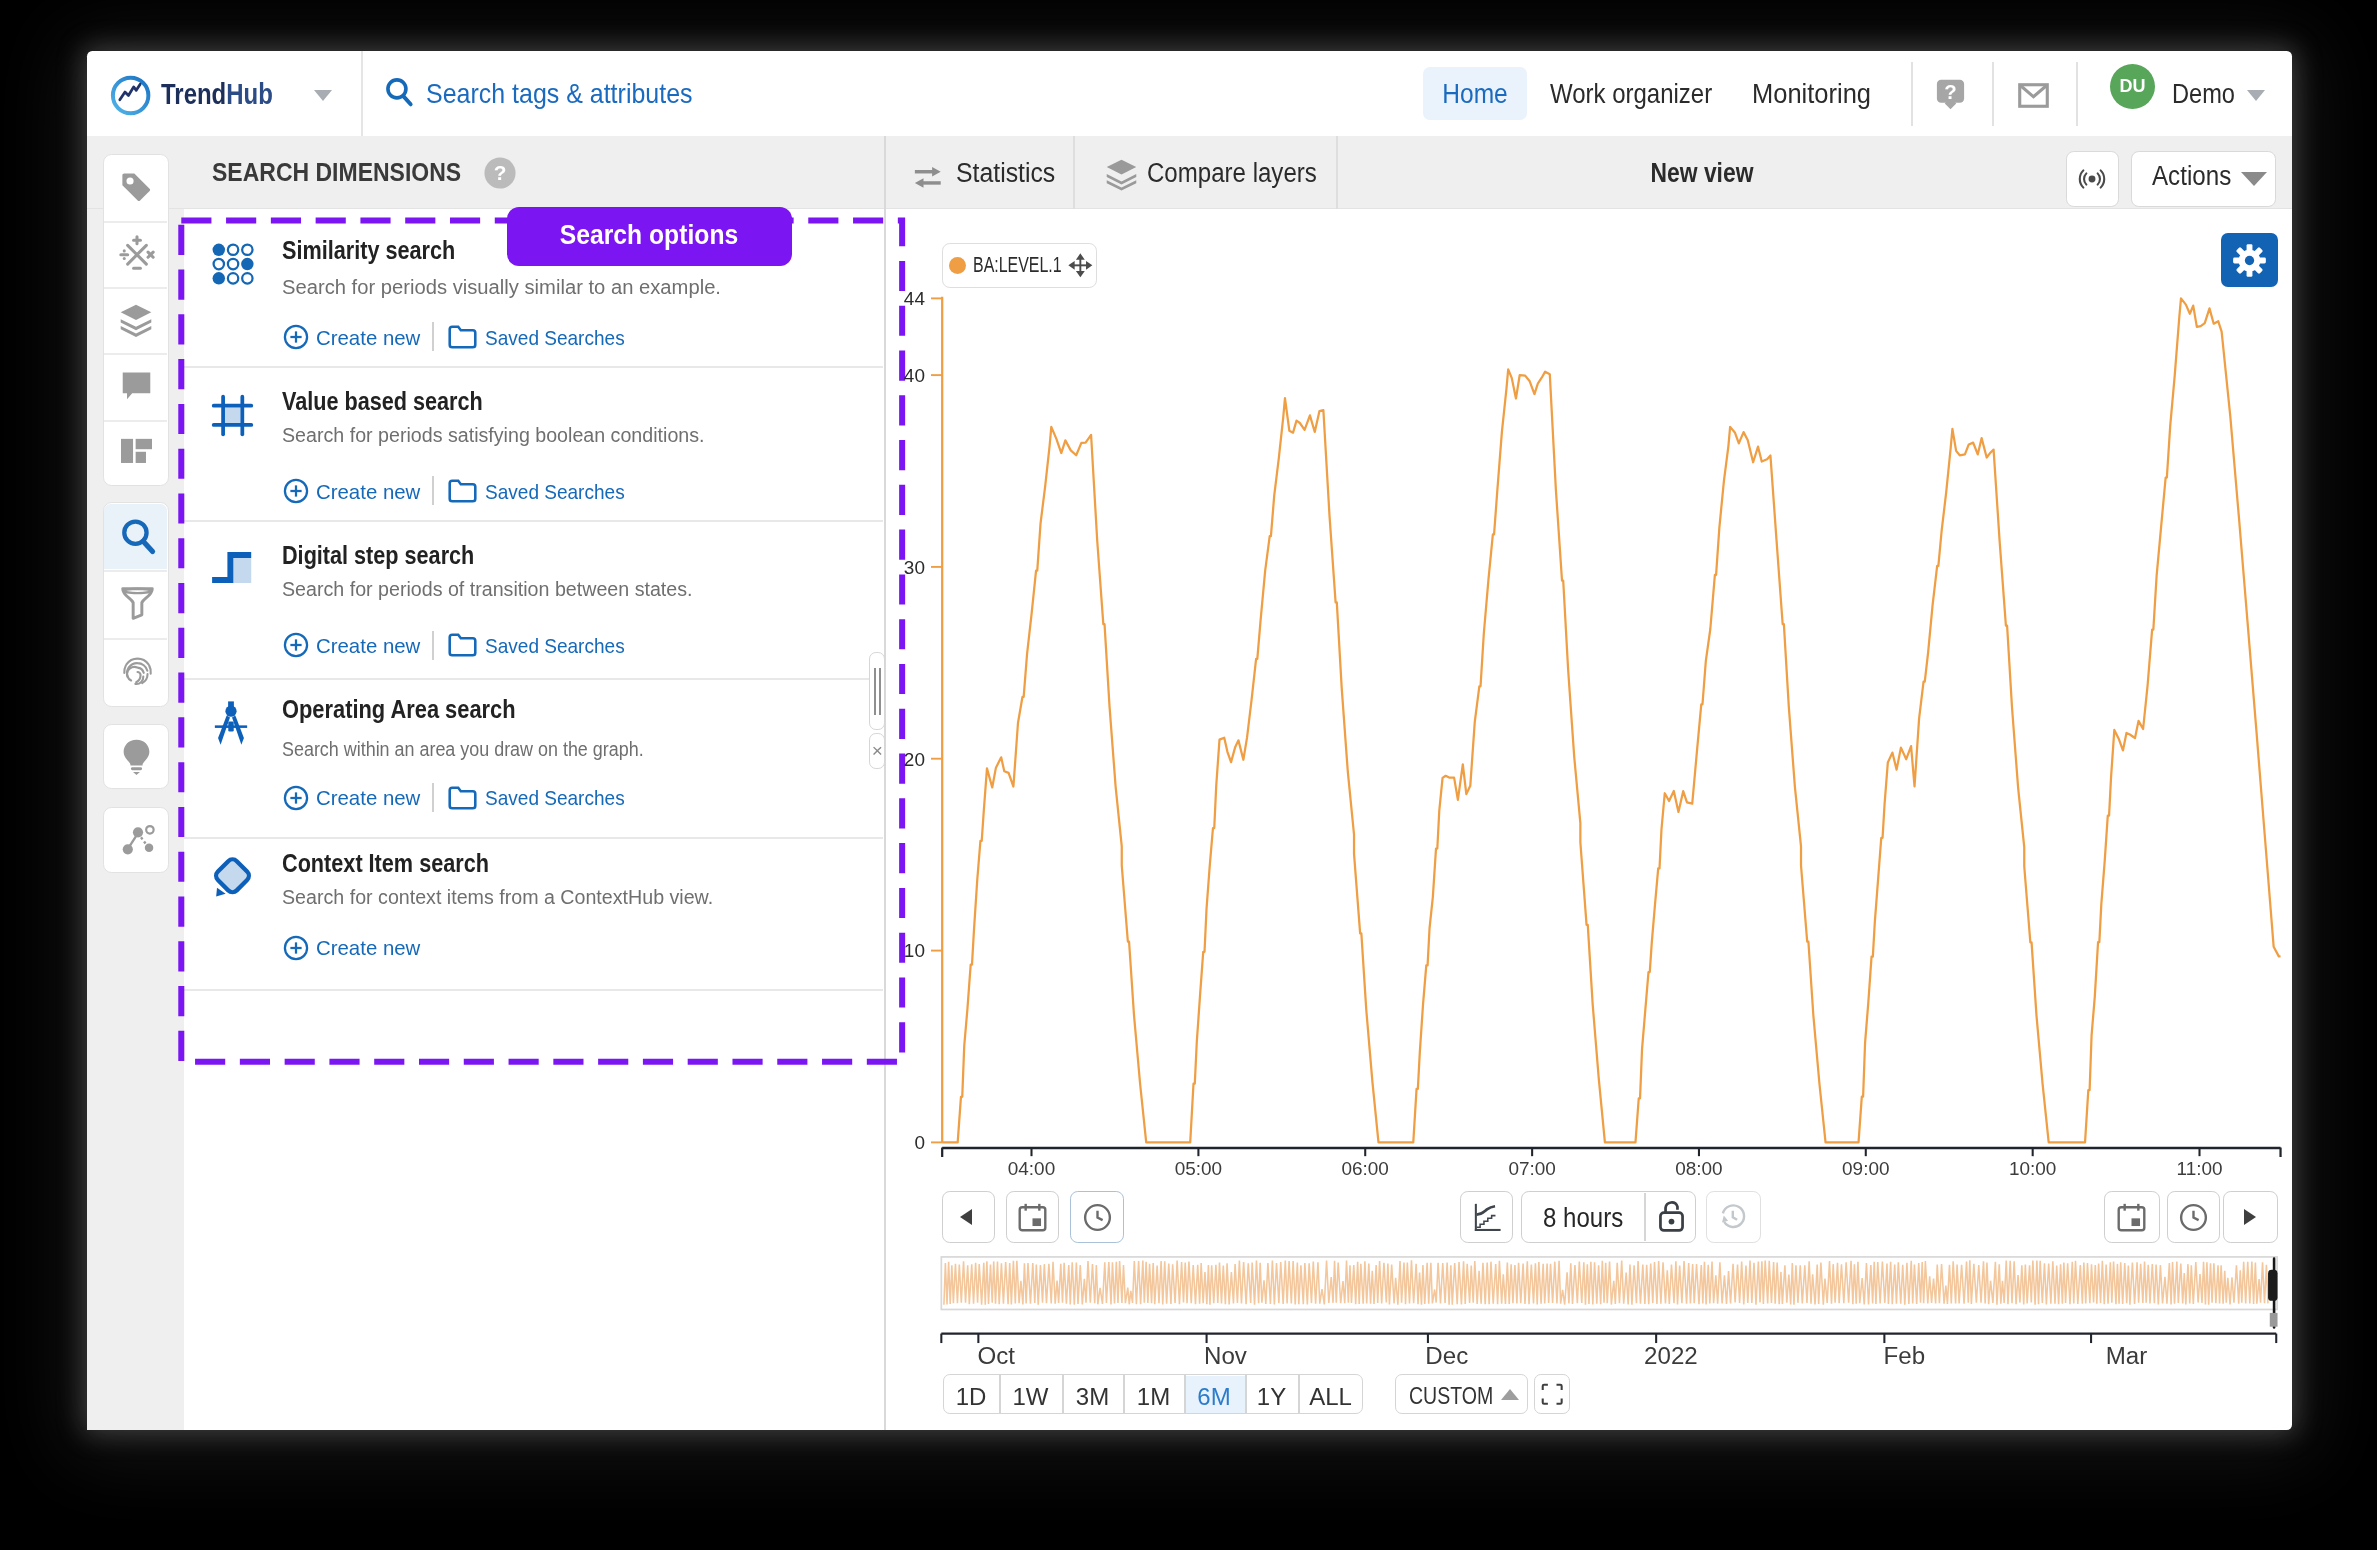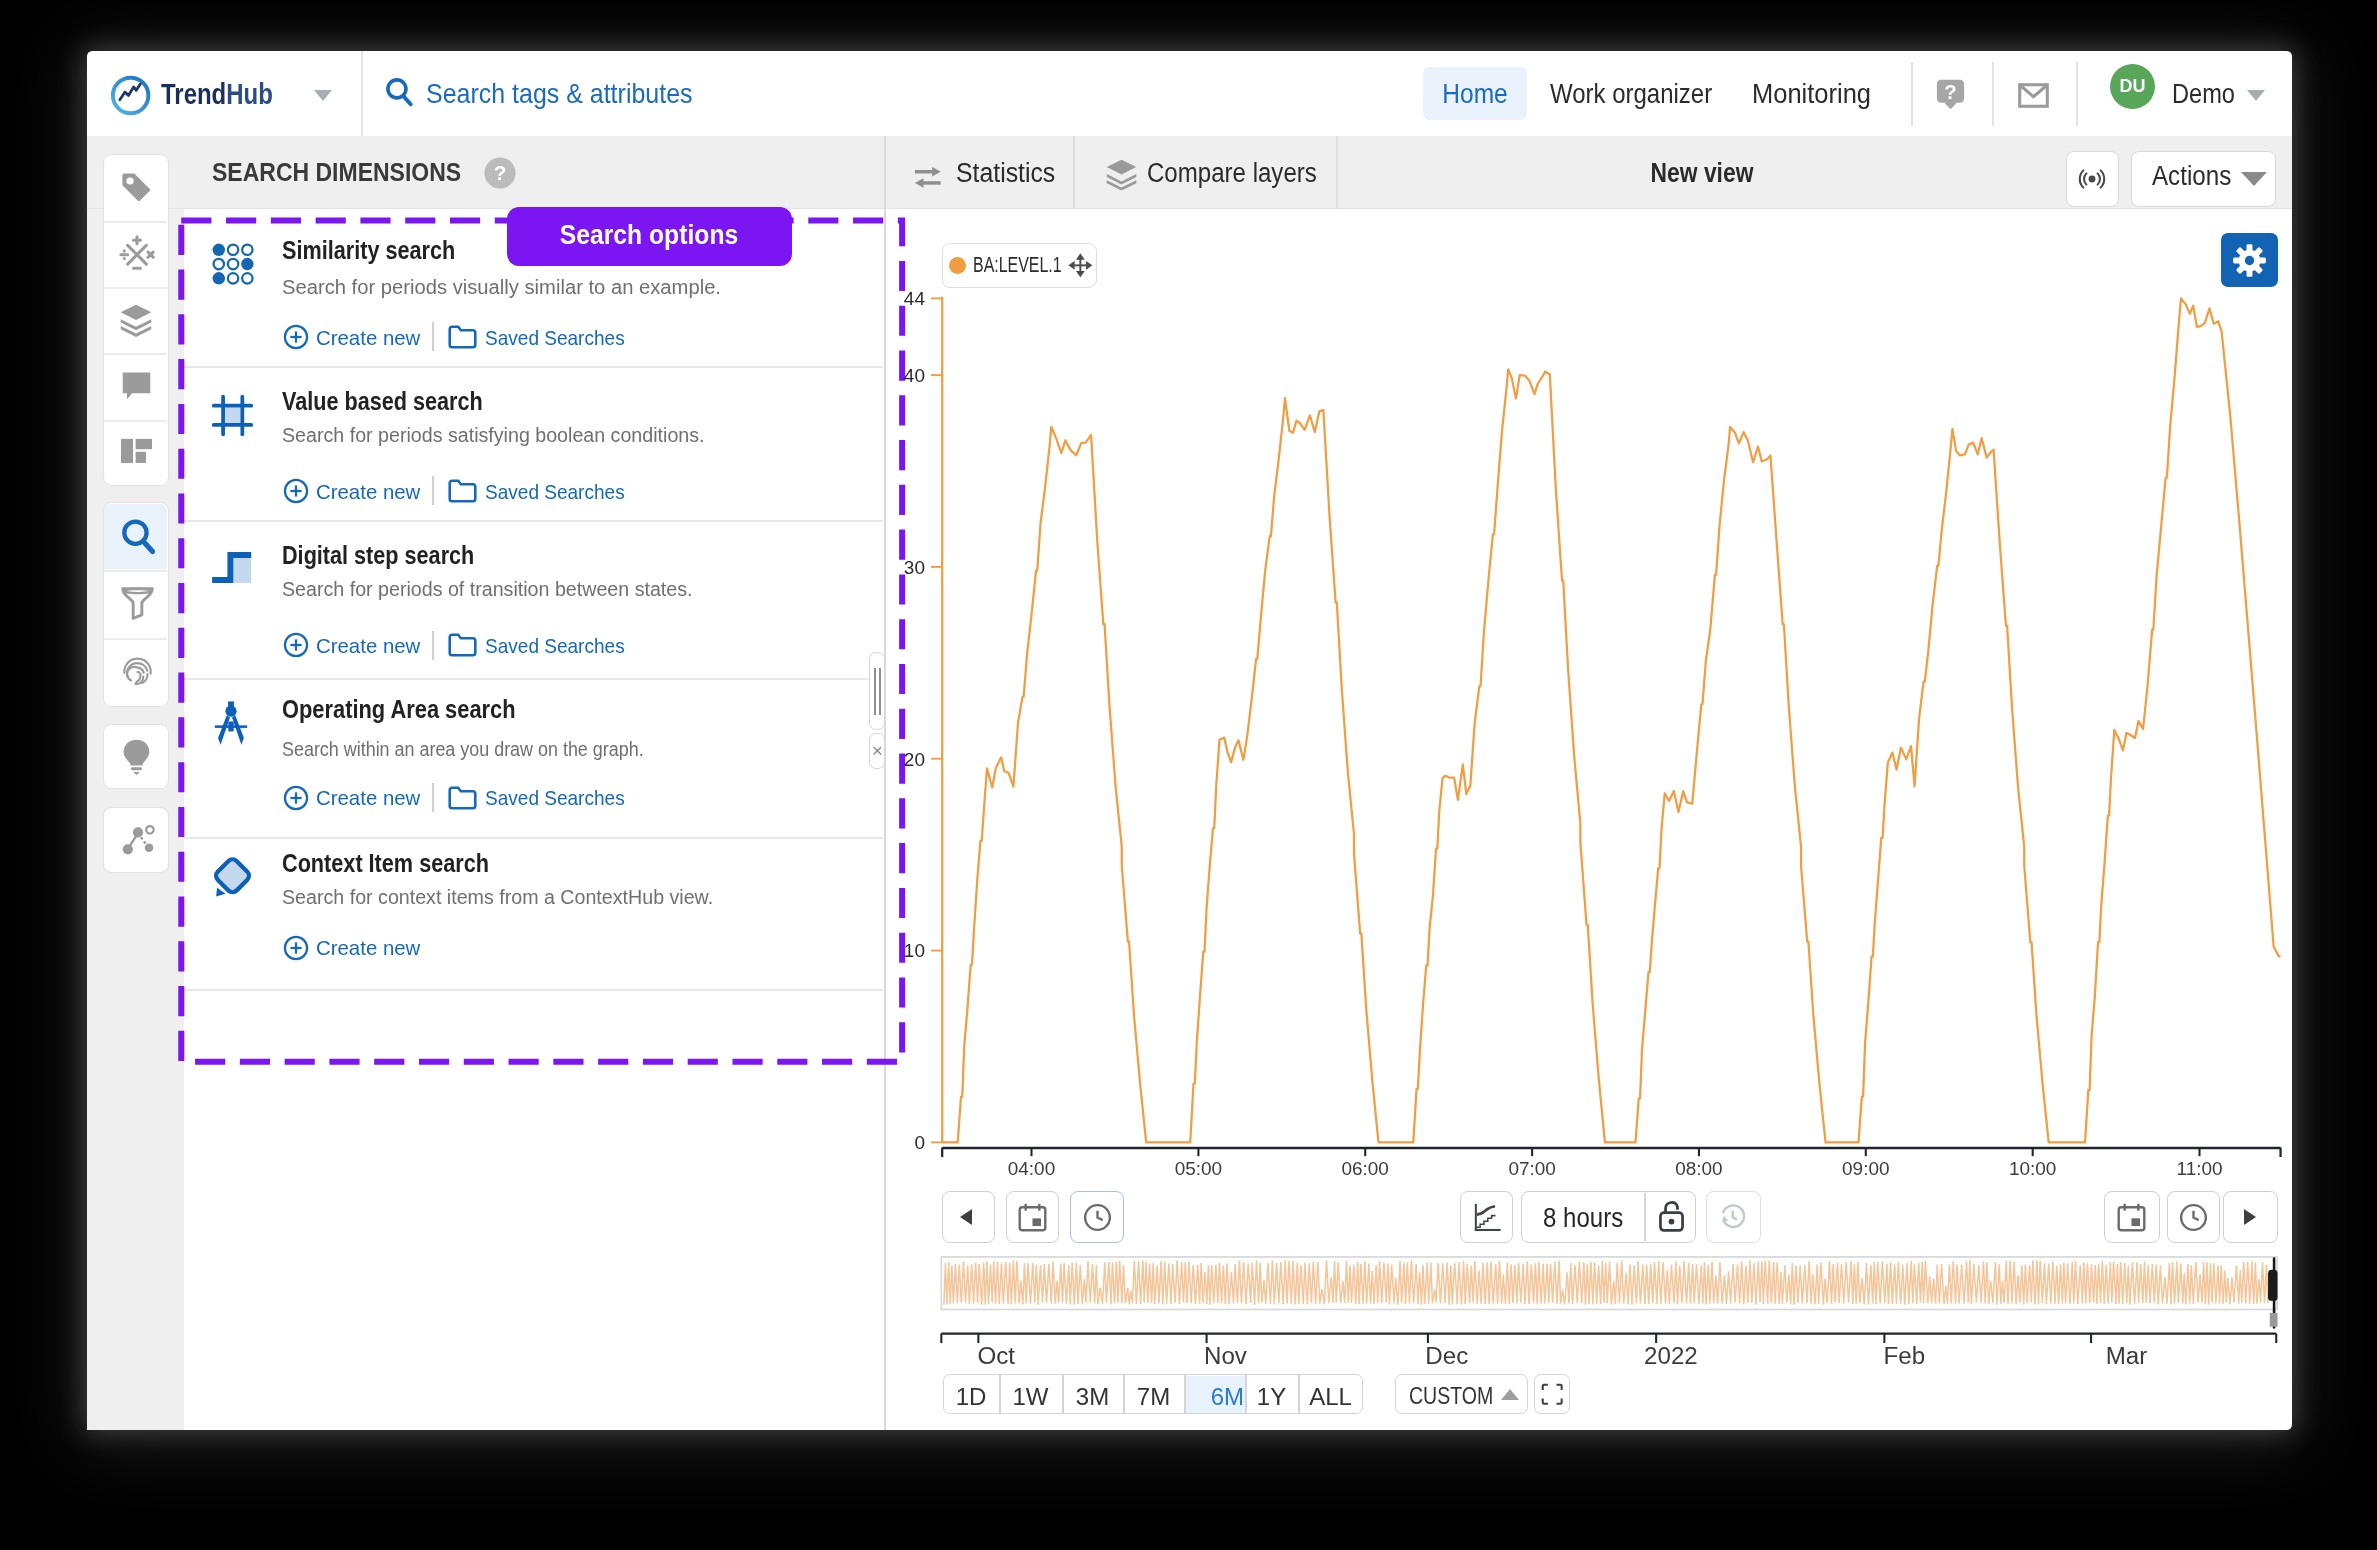--- a/index.html
+++ b/index.html
@@ -408,24 +408,24 @@
     <text x="2187" y="1583" font-size="28" fill="#3b3b3b" font-family="Liberation Sans">Feb</text>
     <text x="2445" y="1583" font-size="28" fill="#3b3b3b" font-family="Liberation Sans">Mar</text>
   </svg>
 <div class="ab" style="left:943px;top:1374px;width:420px;height:40px;background:#fff;border:1.7px solid #d5d5d5;border-radius:6.9px"></div>
 <div class="t" style="left:943px;top:1383px;width:56px;text-align:center;font-size:24px;color:#333333">1D</div>
 <div class="ab" style="left:999px;top:1374px;width:1.7px;height:40px;background:#d5d5d5"></div>
 <div class="t" style="left:999px;top:1383px;width:63px;text-align:center;font-size:24px;color:#333333">1W</div>
 <div class="ab" style="left:1062px;top:1374px;width:1.7px;height:40px;background:#d5d5d5"></div>
 <div class="t" style="left:1062px;top:1383px;width:61px;text-align:center;font-size:24px;color:#333333">3M</div>
 <div class="ab" style="left:1123px;top:1374px;width:1.7px;height:40px;background:#d5d5d5"></div>
-<div class="t" style="left:1123px;top:1383px;width:61px;text-align:center;font-size:24px;color:#333333">7M</div>
+<div class="t" style="left:1123px;top:1383px;width:61px;text-align:center;font-size:24px;color:#333333">1M</div>
 <div class="ab" style="left:1186px;top:1376px;width:59px;height:37px;background:#e8f2fc"></div>
 <div class="ab" style="left:1184px;top:1374px;width:1.7px;height:40px;background:#d5d5d5"></div>
-<div class="t" style="left:1184px;top:1383px;width:60px;text-align:right;font-size:24px;color:#2c7cc9">6M</div>
+<div class="t" style="left:1184px;top:1383px;width:60px;text-align:center;font-size:24px;color:#2c7cc9">6M</div>
 <div class="ab" style="left:1245px;top:1374px;width:1.7px;height:40px;background:#d5d5d5"></div>
 <div class="t" style="left:1245px;top:1383px;width:53px;text-align:center;font-size:24px;color:#333333">1Y</div>
 <div class="ab" style="left:1298px;top:1374px;width:1.7px;height:40px;background:#d5d5d5"></div>
 <div class="t" style="left:1298px;top:1383px;width:65px;text-align:center;font-size:24px;color:#333333">ALL</div>
 <div class="ab" style="left:1395px;top:1374px;width:133px;height:40px;background:#fff;border:1.7px solid #d5d5d5;border-radius:6.9px"></div>
 <div class="t" style="left:1409px;top:1383px;font-size:23px;color:#333333;transform:scaleX(0.850);transform-origin:0 50%;">CUSTOM</div>
 <div class="ab" style="left:1501px;top:1389px;width:0;height:0;border-left:9.5px solid transparent;border-right:9.5px solid transparent;border-bottom:11.2px solid #9e9e9e"></div>
 <div class="ab" style="left:1534px;top:1374px;width:36px;height:40px;background:#fff;border:1.7px solid #d5d5d5;border-radius:6.9px"></div>
 <svg style="left:1541px;top:1383px" width="22.4" height="22.4" viewBox="0 0 26 26">
 <g stroke="#3f3f3f" stroke-width="2.4" fill="none">

